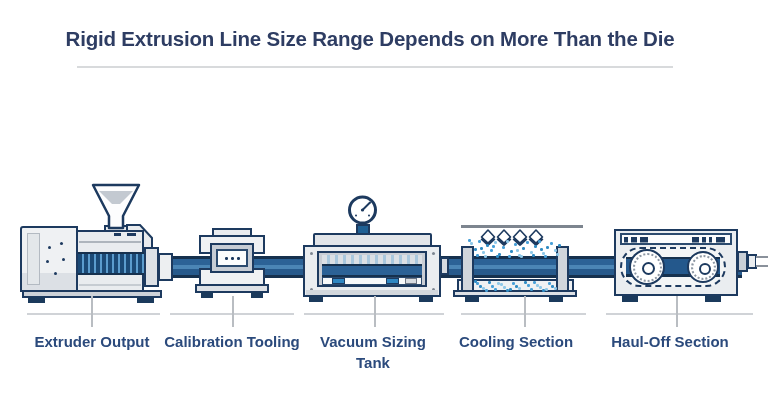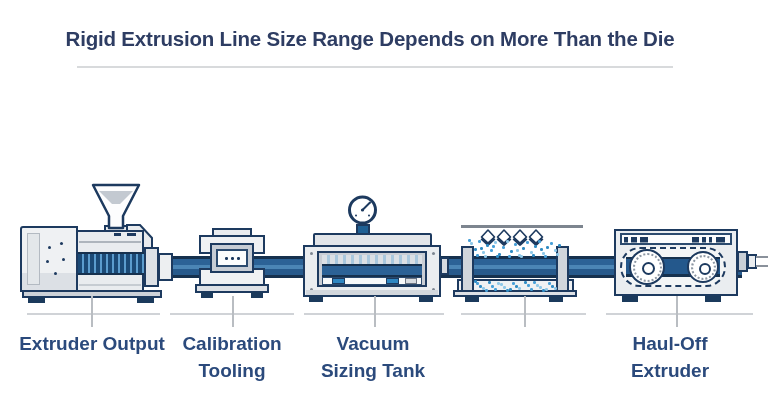--- a/index.html
+++ b/index.html
@@ -16,21 +16,21 @@
     position:absolute; top:27px; left:0; width:740px; text-align:center;
     font-size:20.5px; font-weight:bold; color:#2e3d63; letter-spacing:-0.2px;
   }
   .divider { position:absolute; left:77px; top:66px; width:596px; height:2px; background:#d8dadc; }
   .subtitle {
     position:absolute; top:86px; left:0; width:740px; text-align:center;
     font-size:14.5px; font-weight:bold; color:#3d5381;
   }
   .station-label {
     position:absolute; top:331px; width:150px; margin-left:-75px; text-align:center;
-    font-size:19px; font-weight:bold; color:#2b4a7c; line-height:1.4;
+    font-size:15px; font-weight:bold; color:#2b4a7c; line-height:1.4;
   }
   .station-label.narrow { width:110px; margin-left:-55px; }
   .hline { position:absolute; top:313px; height:2px; background:#d0d3d7; }
   .vline { position:absolute; top:296px; height:31px; width:2px; background:#b9bdc2; }
   .wheel { border-radius:50%; background:#ffffff; border:2.5px solid #1d3a5f; }
   .wheel-ring { position:absolute; inset:1.5px; border-radius:50%; border:2px dotted #8d97a3; }
   .hub { position:absolute; border-radius:50%; background:#ffffff; border:2.5px solid #1d3a5f; }
 </style>
 </head>
 <body>
@@ -194,15 +194,16 @@
     <div class="vline" style="left:91px;"></div>
     <div class="vline" style="left:232px;"></div>
     <div class="vline" style="left:374px;"></div>
     <div class="vline" style="left:524px;"></div>
     <div class="vline" style="left:676px;"></div>
   </div>
 
   <div class="station-label" style="left:92px;">Extruder Output</div>
   <div class="station-label" style="left:232px;">Calibration Tooling</div>
   <div class="station-label narrow" style="left:373px;">Vacuum Sizing Tank</div>
-  <div class="station-label" style="left:670px;">Haul-Off Extruder</div>
+  <div class="station-label" style="left:516px;">Cooling Section</div>
+  <div class="station-label" style="left:670px;">Haul-Off Section</div>
 
 </div>
 
 </body></html>

